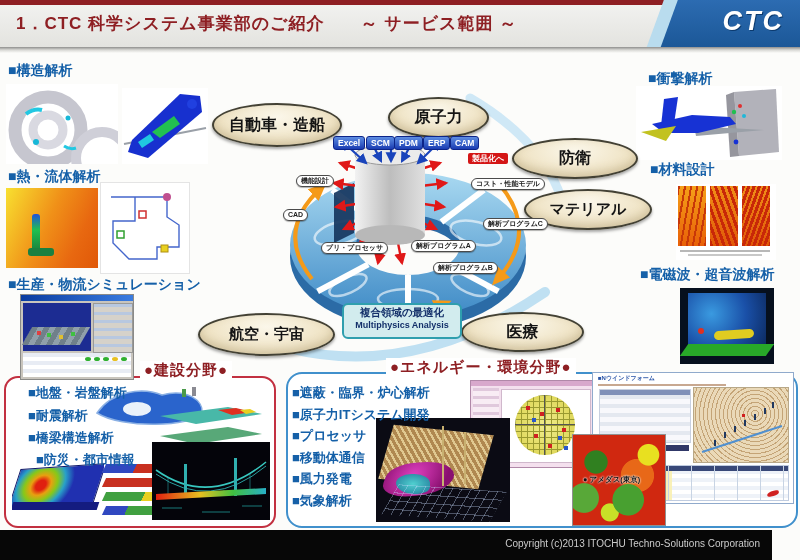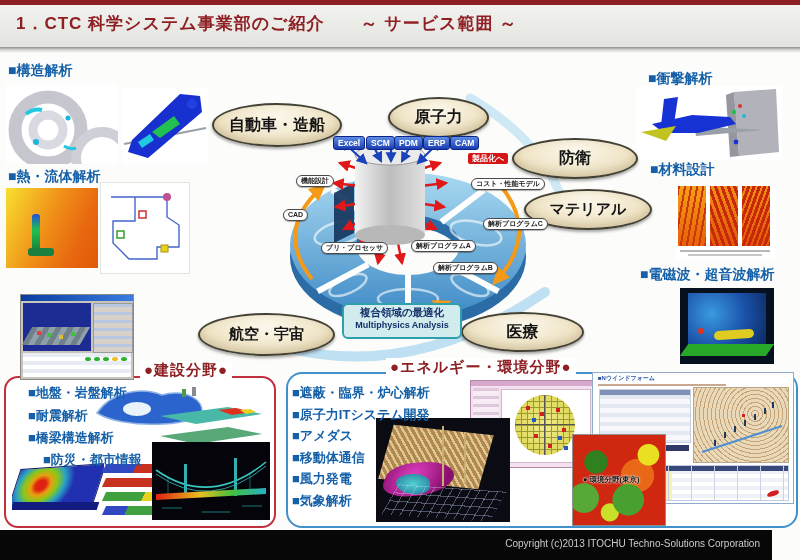--- a/index.html
+++ b/index.html
@@ -51,25 +51,31 @@
 <div class="slide">
 
   <svg class="abs" style="left:170px;top:80px;width:480px;height:290px;z-index:1" viewBox="0 0 480 290">
     <path d="M 118,268 Q 245,300 375,212" stroke="#bfe0f2" stroke-width="10" fill="none" stroke-linecap="round"></path>
     <path d="M 300,18 Q 372,60 392,120" stroke="#cfe8f6" stroke-width="9" fill="none" stroke-linecap="round"></path>
   </svg>
 
   <div class="hdr">
     <div class="hdr-topline"></div>
     <span class="hdr-title">1．CTC 科学システム事業部のご紹介　　～ サービス範囲 ～</span>
+    <div class="logo-wrap">
+      <div class="logo-stripe"></div>
+      <div class="logo-blue"></div>
+      <span class="logo-text">CTC</span>
+    </div>
   </div>
   <div class="hdr-sep"></div>
 
   <span class="sec" style="left:8px;top:62px">■構造解析</span>
   <span class="sec" style="left:8px;top:168px">■熱・流体解析</span>
+  <span class="sec" style="left:8px;top:276px">■生産・物流シミュレーション</span>
 
   <div class="imgph" style="left:6px;top:84px;width:112px;height:80px;background:#fff">
     <svg width="112" height="80" viewBox="0 0 112 80">
       <circle cx="42" cy="46" r="33" fill="none" stroke="#c6c6cf" stroke-width="13"></circle>
       <circle cx="42" cy="46" r="15" fill="none" stroke="#d9d9e1" stroke-width="9"></circle>
       <circle cx="96" cy="74" r="26" fill="none" stroke="#cfcfd8" stroke-width="10"></circle>
       <path d="M20,30 q8,-6 16,-4" stroke="#22c8e2" stroke-width="4" fill="none"></path>
       <path d="M58,62 q6,4 12,2" stroke="#22c8e2" stroke-width="3" fill="none"></path>
       <circle cx="30" cy="58" r="3" fill="#18b8d8"></circle>
         <circle cx="62" cy="34" r="2.5" fill="#18b8d8"></circle>
@@ -250,21 +256,21 @@
   <div class="mpbadge">
     <span class="mp-jp">複合領域の最適化</span>
     <span class="mp-en">Multiphysics Analysis</span>
   </div>
 
   <div class="cbox"></div>
   <span class="boxtitle" style="left:140px;top:361px">●建設分野●</span>
   <span class="boxitem" style="left:28px;top:384px">■地盤・岩盤解析</span>
   <span class="boxitem" style="left:28px;top:407px">■耐震解析</span>
   <span class="boxitem" style="left:28px;top:429px">■橋梁構造解析</span>
-  <span class="boxitem" style="left:43px;top:451px">■防災・都市情報</span>
+  <span class="boxitem" style="left:36px;top:451px">■防災・都市情報</span>
 
   <div class="imgph" style="left:92px;top:383px;width:118px;height:48px">
     <svg width="118" height="48" viewBox="0 0 118 48">
       <path d="M5,30 C20,8 50,4 70,12 C95,5 112,18 110,30 C100,44 30,46 5,30 Z" fill="#2a64cc" stroke="#8ab0e4" stroke-width="1.5"></path>
       <ellipse cx="45" cy="26" rx="14" ry="7" fill="#eaf2fa"></ellipse>
       <rect x="90" y="6" width="4" height="8" fill="#4a9a4a"></rect>
         <rect x="100" y="4" width="4" height="9" fill="#8a8a92"></rect>
     </svg>
   </div>
   <div class="imgph" style="left:148px;top:402px;width:120px;height:62px">
@@ -314,21 +320,21 @@
           <line x1="50" y1="70" x2="78" y2="70"></line>
           <line x1="90" y1="64" x2="110" y2="64"></line>
         </g>
     </svg>
   </div>
 
   <div class="ebox"></div>
   <span class="boxtitle" style="left:386px;top:358px">●エネルギー・環境分野●</span>
   <span class="boxitem" style="left:292px;top:384px">■遮蔽・臨界・炉心解析</span>
   <span class="boxitem" style="left:292px;top:406px">■原子力ITシステム開発</span>
-  <span class="boxitem" style="left:292px;top:427px">■アメダス</span>
+  <span class="boxitem" style="left:292px;top:427px">■プロセッサ</span>
   <span class="boxitem" style="left:292px;top:449px">■移動体通信</span>
   <span class="boxitem" style="left:292px;top:470px">■風力発電</span>
   <span class="boxitem" style="left:292px;top:492px">■気象解析</span>
 
   <div class="imgph" style="left:470px;top:380px;width:122px;height:86px;background:#f4e0ee;border:1px solid #b088a8">
     <div class="abs" style="left:0;top:0;width:122px;height:5px;background:#d8a8cc"></div>
     <div class="abs" style="left:2px;top:7px;width:26px;height:74px;background:#f8ecf4;background-image:repeating-linear-gradient(#e0c8dc 0 3px,#f8ecf4 3px 8px)"></div>
     <div class="abs" style="left:30px;top:8px;width:88px;height:72px;background:#fff;border:1px solid #d0b8cc">
       <div class="abs" style="left:13px;top:5px;width:60px;height:60px;border-radius:50%;background:radial-gradient(#f0ec8c,#d8d048);
            background-image:repeating-linear-gradient(#9a9a30 0 1px,transparent 1px 6px),repeating-linear-gradient(90deg,#9a9a30 0 1px,transparent 1px 6px),radial-gradient(#f0ec8c,#d8d048)"></div>
@@ -361,20 +367,20 @@
     </div>
     <div class="abs" style="left:6px;top:92px;width:188px;height:34px;border:1px solid #c0cce0;background:repeating-linear-gradient(#fff 0 4px,#eef2f8 4px 8px);background-color:#fff">
       <div class="abs" style="left:0;top:0;width:188px;height:5px;background:#384878"></div>
       <div class="abs" style="left:56px;top:5px;width:16px;height:29px;background:#f8f0b0;opacity:.9"></div>
       <div class="abs" style="left:0;top:0;width:188px;height:34px;background:repeating-linear-gradient(90deg,transparent 0 22px,#c8d4e4 22px 23px)"></div>
     </div>
     <div class="abs" style="left:174px;top:118px;width:12px;height:5px;background:#d02020;border-radius:60% 20% 50% 30%;transform:rotate(-12deg)"></div>
   </div>
   <div class="imgph" style="left:572px;top:434px;width:92px;height:90px;border:1px solid #909090;background-color:#d02810;
        background-image:radial-gradient(circle at 25% 30%,#308020 0 12%,transparent 13%),radial-gradient(circle at 60% 72%,#48a030 0 18%,transparent 19%),radial-gradient(circle at 82% 22%,#e8e020 0 10%,transparent 11%),radial-gradient(circle at 40% 86%,#c8e028 0 9%,transparent 10%),radial-gradient(circle at 70% 45%,#e86818 0 20%,transparent 21%),radial-gradient(circle at 12% 70%,#58a838 0 14%,transparent 15%)">
-    <span class="abs" style="left:10px;top:40px;font-size:7.5px;font-weight:bold;color:#111;text-shadow:0 0 2px #fff,0 0 2px #fff;white-space:nowrap">● 環境分野(東京)</span>
+    <span class="abs" style="left:10px;top:40px;font-size:7.5px;font-weight:bold;color:#111;text-shadow:0 0 2px #fff,0 0 2px #fff;white-space:nowrap">● アメダス(東京)</span>
   </div>
 
   <div class="ftr">
     <span class="ftr-text">Copyright (c)2013 ITOCHU Techno-Solutions Corporation</span>
   </div>
 
 </div>
 
 </body></html>

